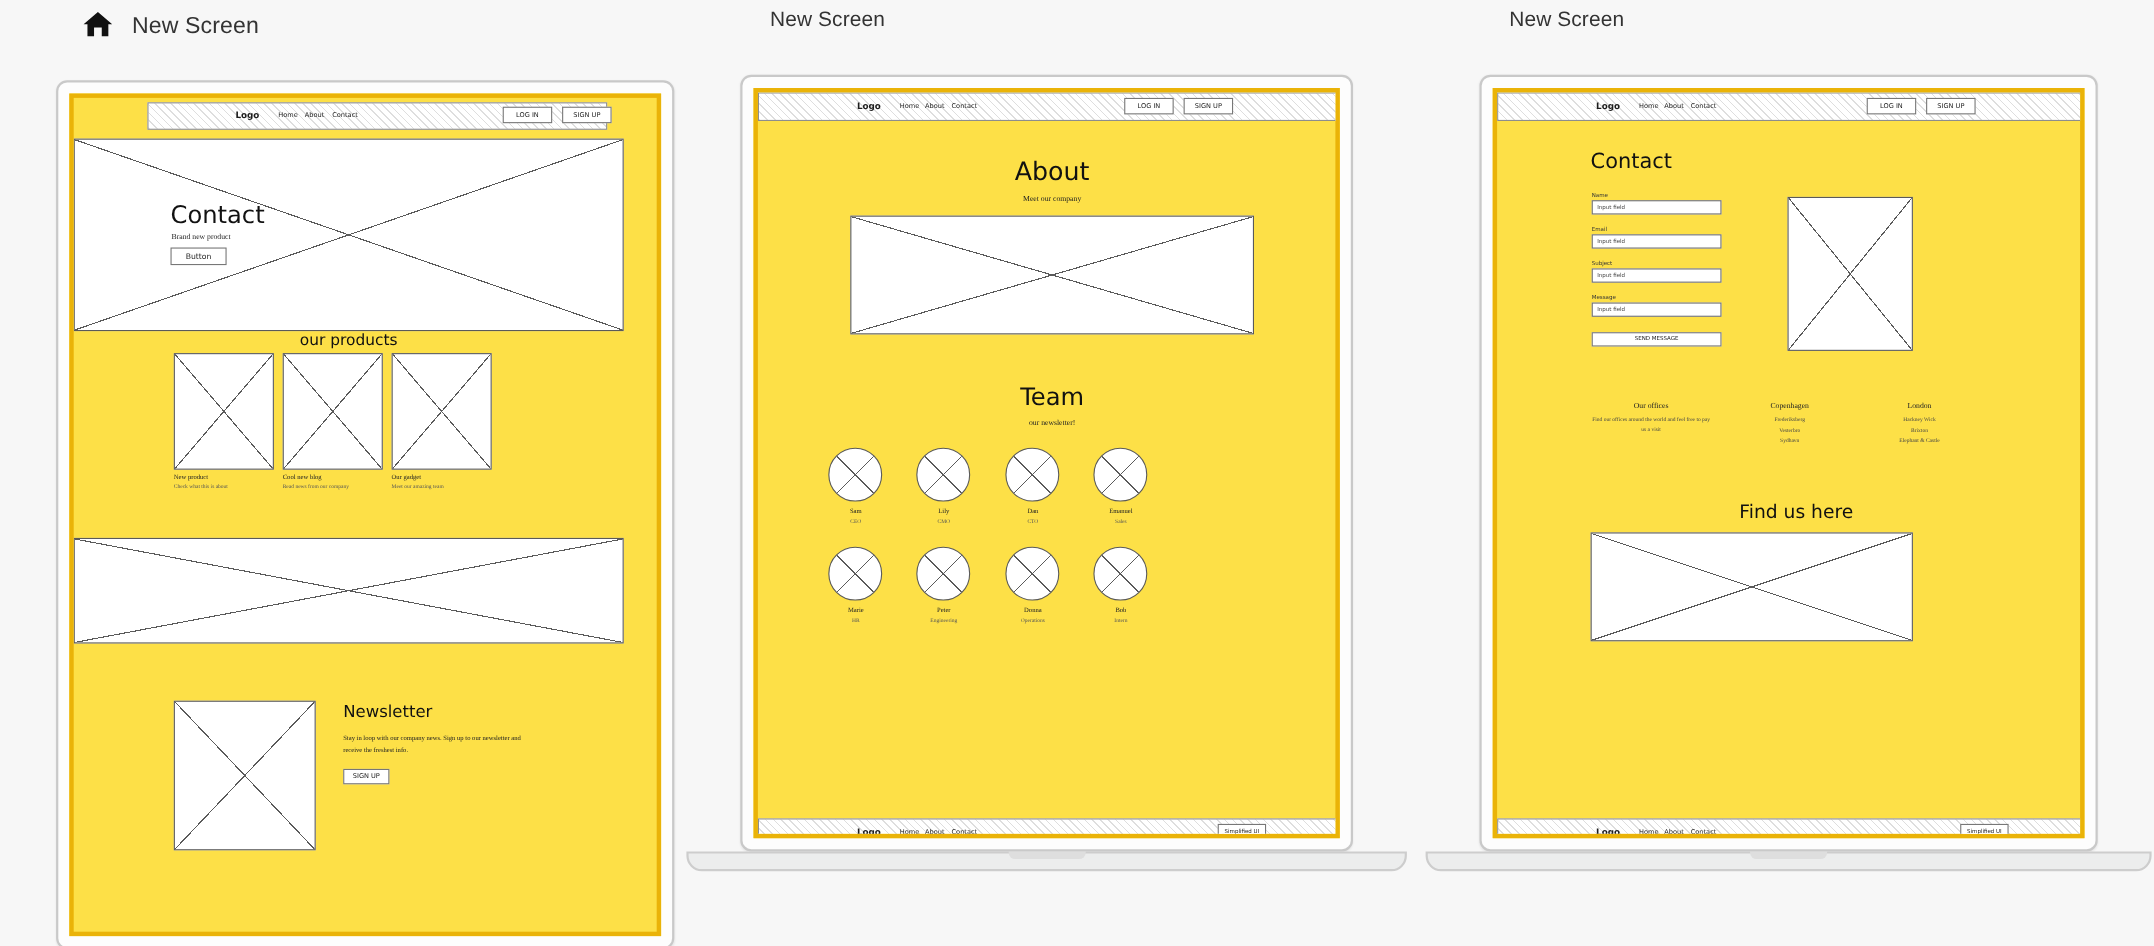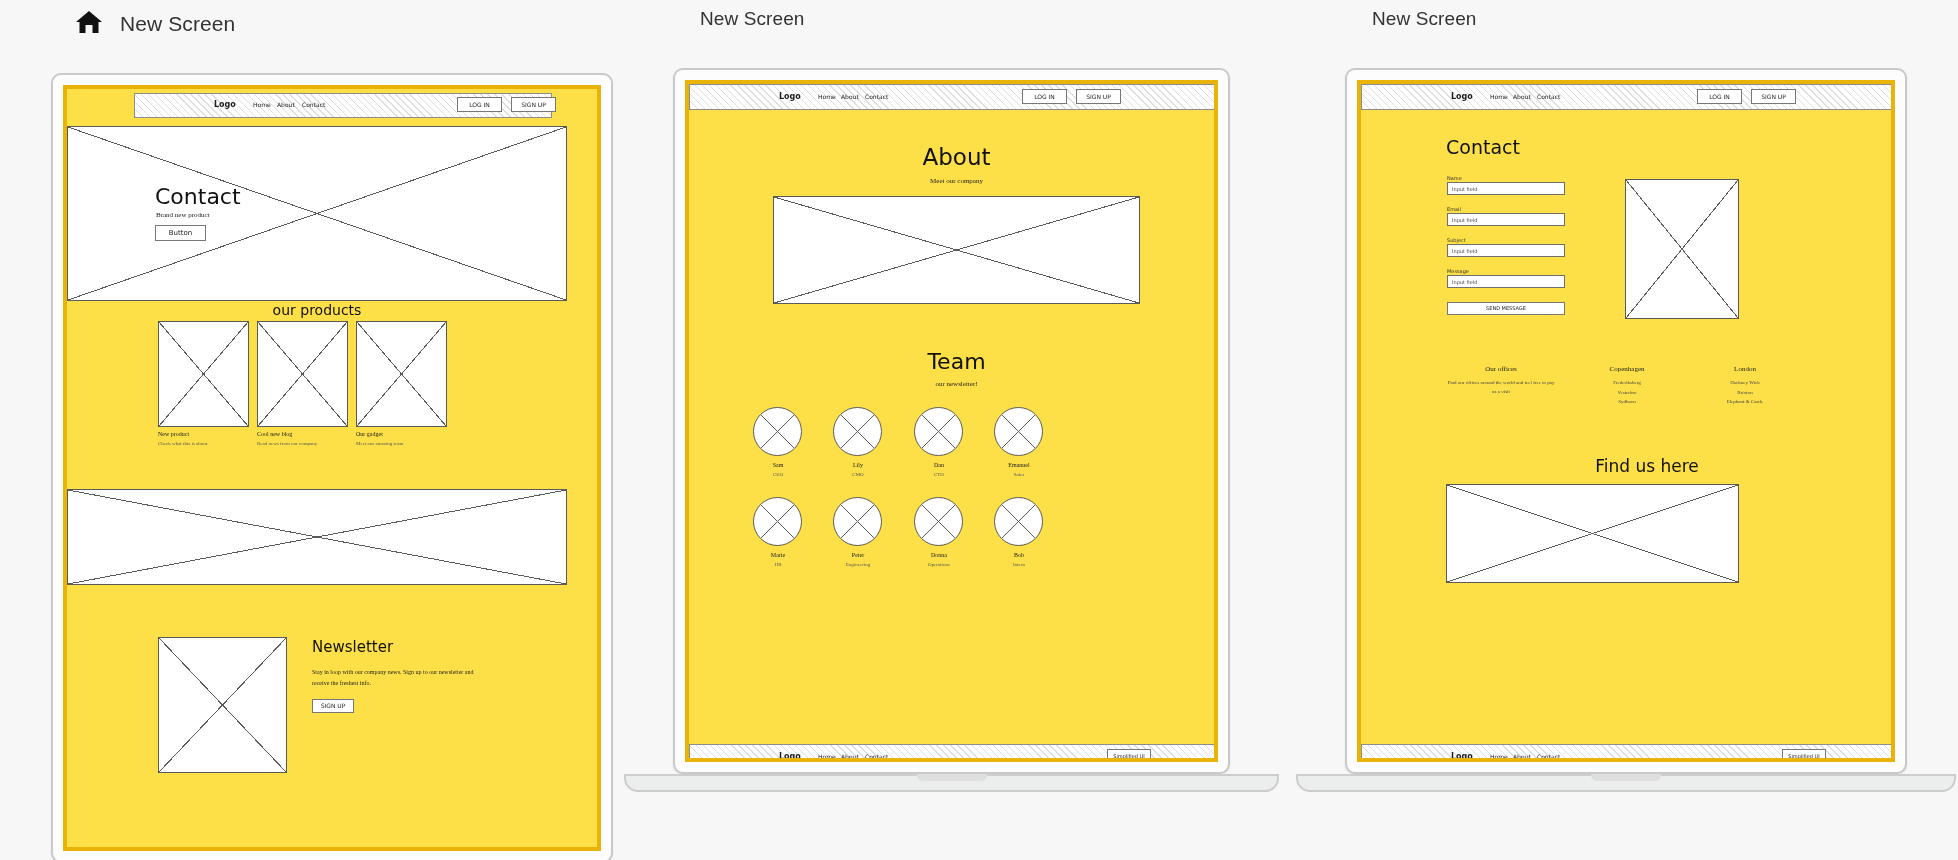--- a/index.html
+++ b/index.html
@@ -311,21 +311,21 @@
       <div class="wf-text ctr" style="left:212px; top:281px; width:108px; font-size:7px;">Copenhagen</div>
       <div class="wf-text ctr" style="left:212px; top:294px; width:108px; font-size:5px; line-height:1.9; color:#444; white-space:pre-line;">Frederiksberg
 Vesterbro
 Sydhavn</div>
 
       <div class="wf-text ctr" style="left:330px; top:281px; width:108px; font-size:7px;">London</div>
       <div class="wf-text ctr" style="left:330px; top:294px; width:108px; font-size:5px; line-height:1.9; color:#444; white-space:pre-line;">Hackney Wick
 Brixton
 Elephant &amp; Castle</div>
 
-      <div class="wf-h hand ctr" style="left:16px; top:372px; width:540px; font-size:17px;">Find us here</div>
+      <div class="wf-h hand ctr" style="left:2px; top:372px; width:540px; font-size:17px;">Find us here</div>
       <div class="wf-box" style="left:85px; top:400px; width:293px; height:99px;"></div>
 
       <div class="wf-bar" style="left:0px; top:660px; width:540px; height:25px;"></div>
       <div class="wf-logo" style="left:90px; top:668px; font-size:8px;">Logo</div>
       <div class="wf-nav" style="left:129px; top:669px; font-size:6px;">Home</div>
       <div class="wf-nav" style="left:152px; top:669px; font-size:6px;">About</div>
       <div class="wf-nav" style="left:176px; top:669px; font-size:6px;">Contact</div>
       <div class="wf-btn" style="left:421px; top:665px; width:44px; height:14px; font-size:5px;">Simplified UI</div>
     </div>
   </div>

